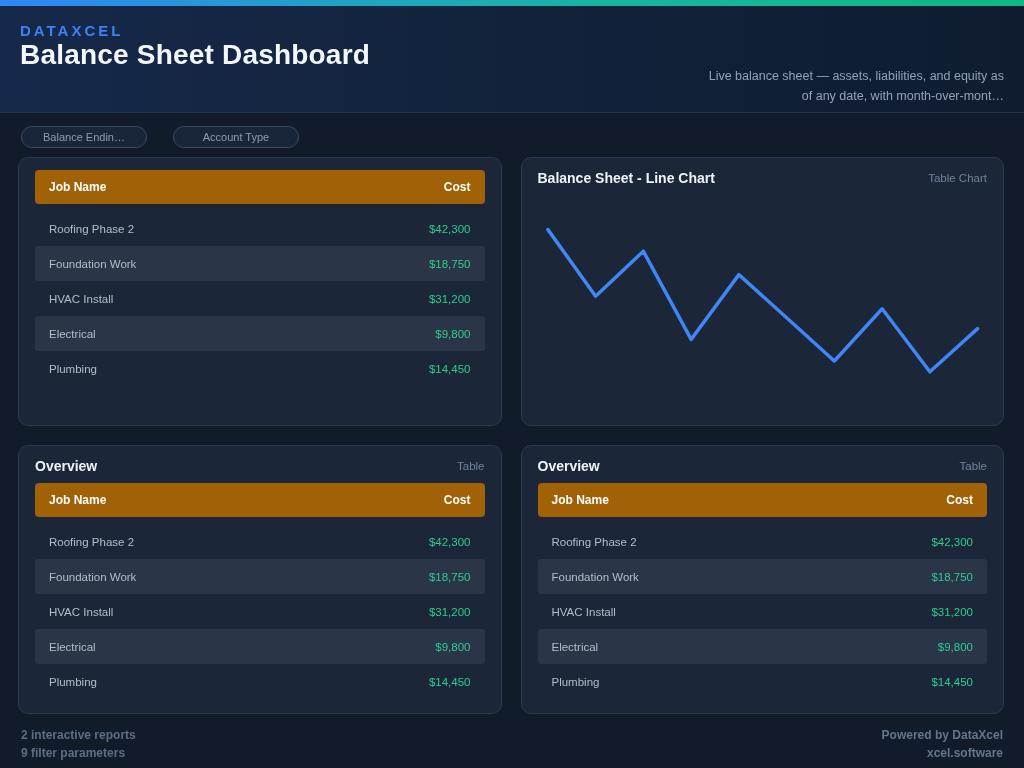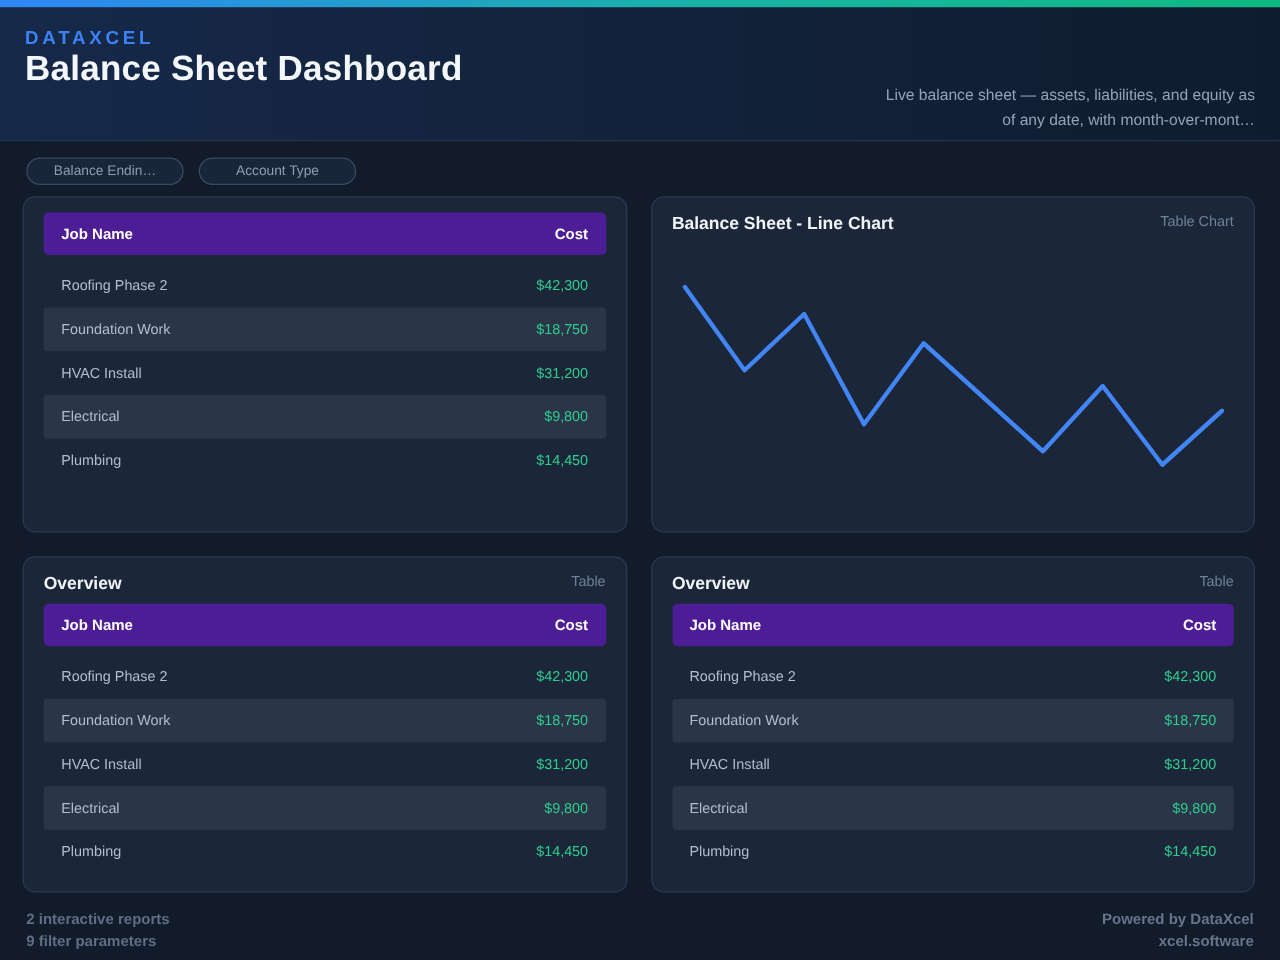--- a/index.html
+++ b/index.html
@@ -15,40 +15,40 @@
     border-bottom:1px solid #24344c;
     padding:16px 20px 16px 20px;
   }
   .brand { color:#3b82f6; font-size:15px; font-weight:700; letter-spacing:3px; }
   .byline { color:#8b97a8; font-size:12px; margin-top:6px; }
   .page-title { color:#f4f7fa; font-size:28px; font-weight:700; margin-top:0; letter-spacing:0.2px; }
   .header-desc {
     position:absolute; right:20px; top:60px; width:330px;
     text-align:right; color:#93a2b6; font-size:12.5px; line-height:20px;
   }
-  .toolbar { padding:13px 21px 9px 21px; display:flex; gap:12px; }
+  .toolbar { padding:13px 21px 9px 21px; display:flex; gap:26px; }
   .chip {
     display:inline-flex; align-items:center; justify-content:center;
     height:22px; padding:0 20px; min-width:126px;
     border:1px solid #3a4a63; border-radius:12px;
     background:#192539; color:#8f9cb0; font-size:11px; cursor:pointer;
   }
   .grid {
     display:grid; grid-template-columns:1fr 1fr; grid-template-rows:269px 269px;
     column-gap:19px; row-gap:19px; padding:0 20px 0 18px;
   }
   .card {
     background:#1b2738; border:1px solid #2b3a52; border-radius:10px;
     padding:12px 16px; overflow:hidden;
   }
   .card-head { display:flex; justify-content:space-between; align-items:center; margin-bottom:9px; }
   .card-title { color:#f0f4f9; font-size:14px; font-weight:700; }
   .card-badge { color:#71809a; font-size:11.5px; }
   .thead {
-    height:34px; background:#4c1d95; border-radius:4px;
+    height:34px; background:#a16207; border-radius:4px;
     display:flex; justify-content:space-between; align-items:center;
     padding:0 14px; margin-bottom:7px;
     color:#ffffff; font-size:12px; font-weight:700;
   }
   .trow {
     height:35px; display:flex; justify-content:space-between; align-items:center;
     padding:0 14px; font-size:11.5px; border-radius:3px;
   }
   .trow.alt { background:#2a3547; }
   .job-name { color:#b3bdca;text-align:center; }

